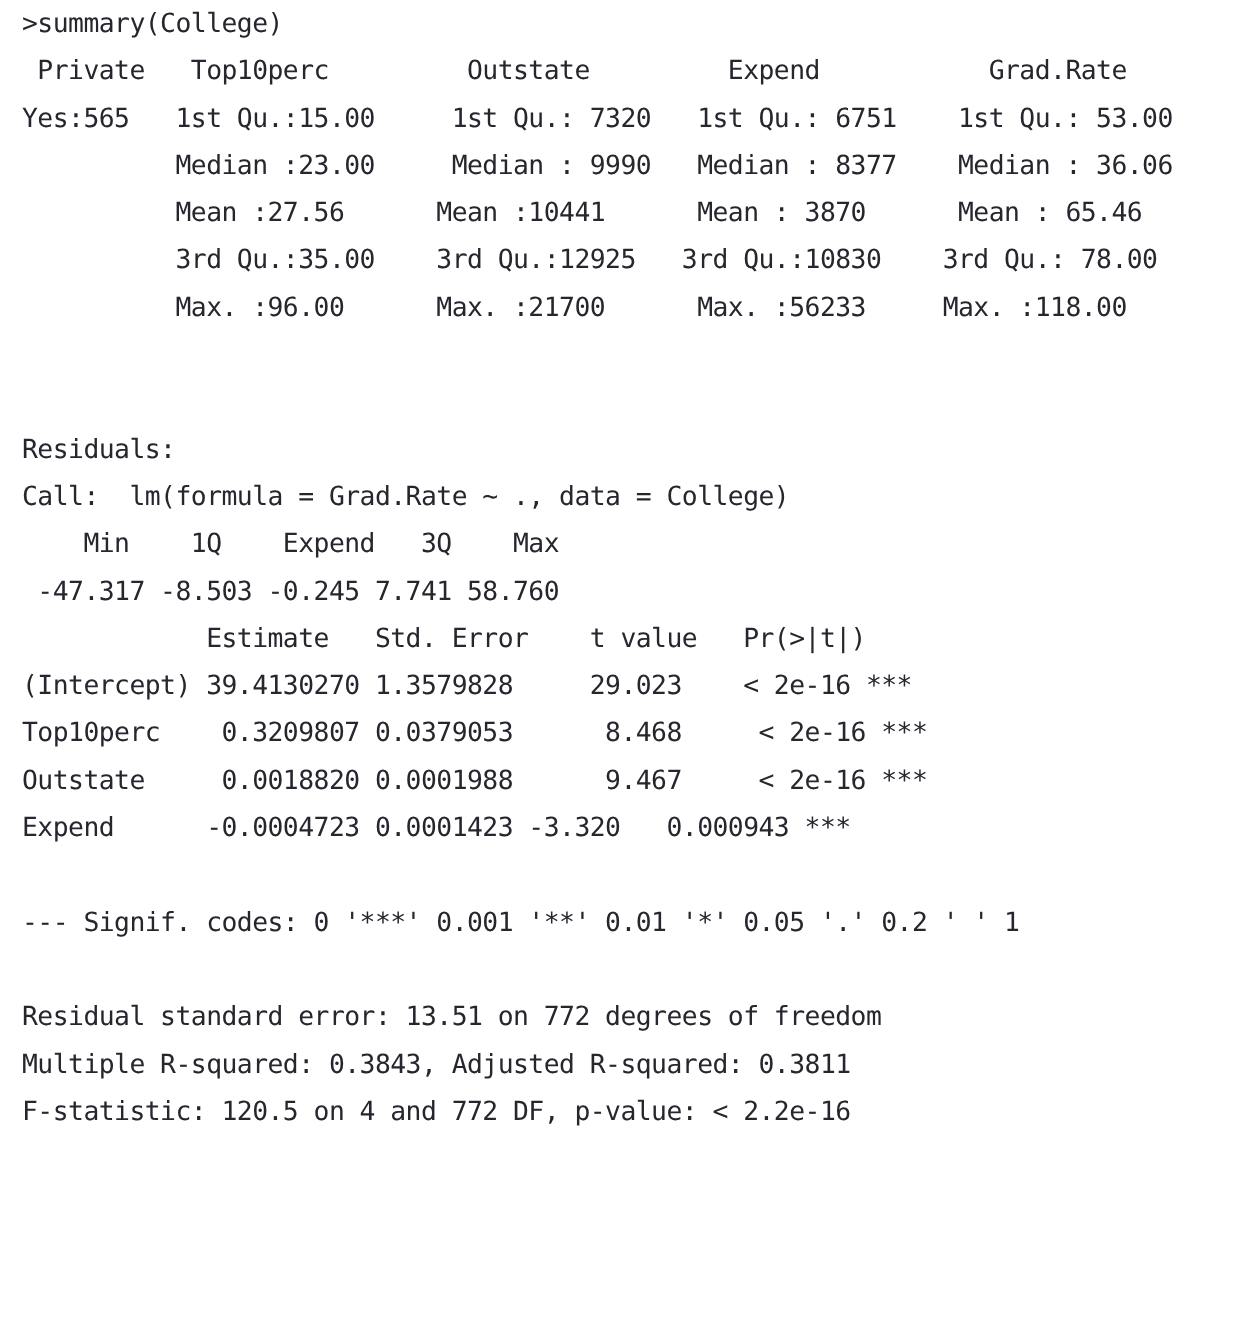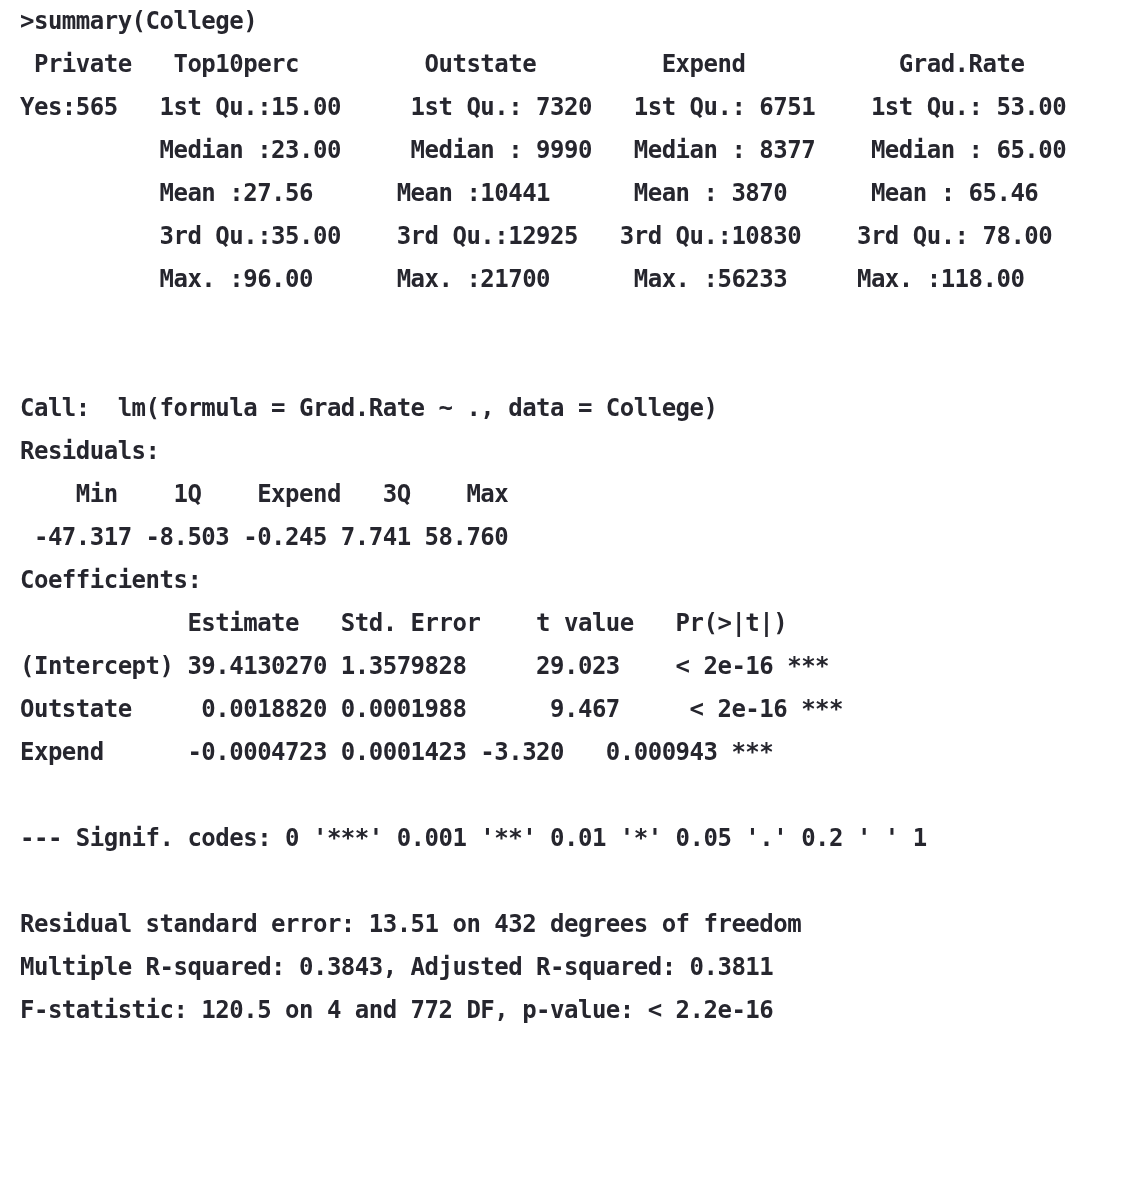--- a/index.html
+++ b/index.html
@@ -10,21 +10,21 @@
   .terminal {
     position: relative;
     width: 1122px;
     height: 1203px;
     overflow: hidden;
     background: #ffffff;
     box-sizing: border-box;
     padding: 0 0 0 20px;
     font-family: "DejaVu Sans Mono", "Liberation Mono", monospace;
     font-size: 24px;
-    font-weight: 700;
+    font-weight: 400;
     color: #26262e;
   }
   .line {
     height: 43px;
     line-height: 43px;
     white-space: pre;
     letter-spacing: -0.5px;
   }
   .blank-line {
     height: 43px;
@@ -32,43 +32,43 @@
 </style>
 </head>
 <body>
 
 <div class="terminal">
 
   <div class="line">&gt;summary(College)</div>
 
   <div class="line"> Private   Top10perc         Outstate         Expend           Grad.Rate</div>
   <div class="line">Yes:565   1st Qu.:15.00     1st Qu.: 7320   1st Qu.: 6751    1st Qu.: 53.00</div>
-  <div class="line">          Median :23.00     Median : 9990   Median : 8377    Median : 65.00</div>
+  <div class="line">          Median :23.00     Median : 9990   Median : 8377    Median : 36.06</div>
   <div class="line">          Mean :27.56      Mean :10441      Mean : 3870      Mean : 65.46</div>
   <div class="line">          3rd Qu.:35.00    3rd Qu.:12925   3rd Qu.:10830    3rd Qu.: 78.00</div>
   <div class="line">          Max. :96.00      Max. :21700      Max. :56233     Max. :118.00</div>
 
   <div class="blank-line"></div>
 
 
   <div class="blank-line"></div>
 
+  <div class="line">Residuals:</div>
   <div class="line">Call:  lm(formula = Grad.Rate ~ ., data = College)</div>
-  <div class="line">Residuals:</div>
   <div class="line">    Min    1Q    Expend   3Q    Max</div>
   <div class="line"> -47.317 -8.503 -0.245 7.741 58.760</div>
-  <div class="line">Coefficients:</div>
   <div class="line">            Estimate   Std. Error    t value   Pr(&gt;|t|)</div>
   <div class="line">(Intercept) 39.4130270 1.3579828     29.023    &lt; 2e-16 ***</div>
+  <div class="line">Top10perc    0.3209807 0.0379053      8.468     &lt; 2e-16 ***</div>
   <div class="line">Outstate     0.0018820 0.0001988      9.467     &lt; 2e-16 ***</div>
   <div class="line">Expend      -0.0004723 0.0001423 -3.320   0.000943 ***</div>
 
   <div class="blank-line"></div>
 
   <div class="line">--- Signif. codes: 0 '***' 0.001 '**' 0.01 '*' 0.05 '.' 0.2 ' ' 1</div>
 
   <div class="blank-line"></div>
 
-  <div class="line">Residual standard error: 13.51 on 432 degrees of freedom</div>
+  <div class="line">Residual standard error: 13.51 on 772 degrees of freedom</div>
   <div class="line">Multiple R-squared: 0.3843, Adjusted R-squared: 0.3811</div>
   <div class="line">F-statistic: 120.5 on 4 and 772 DF, p-value: &lt; 2.2e-16</div>
 
 </div>
 
 </body></html>

